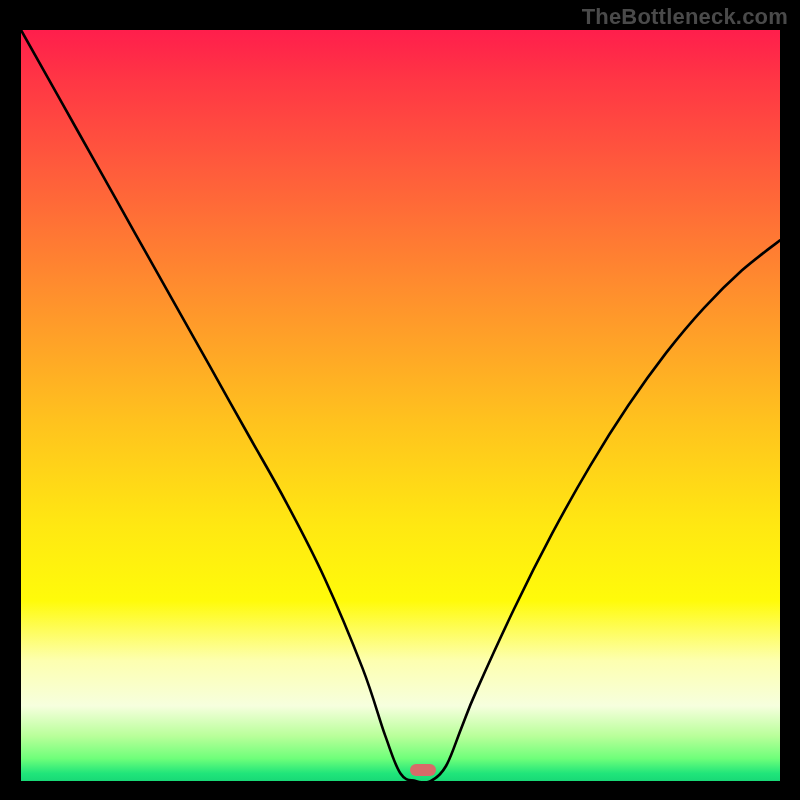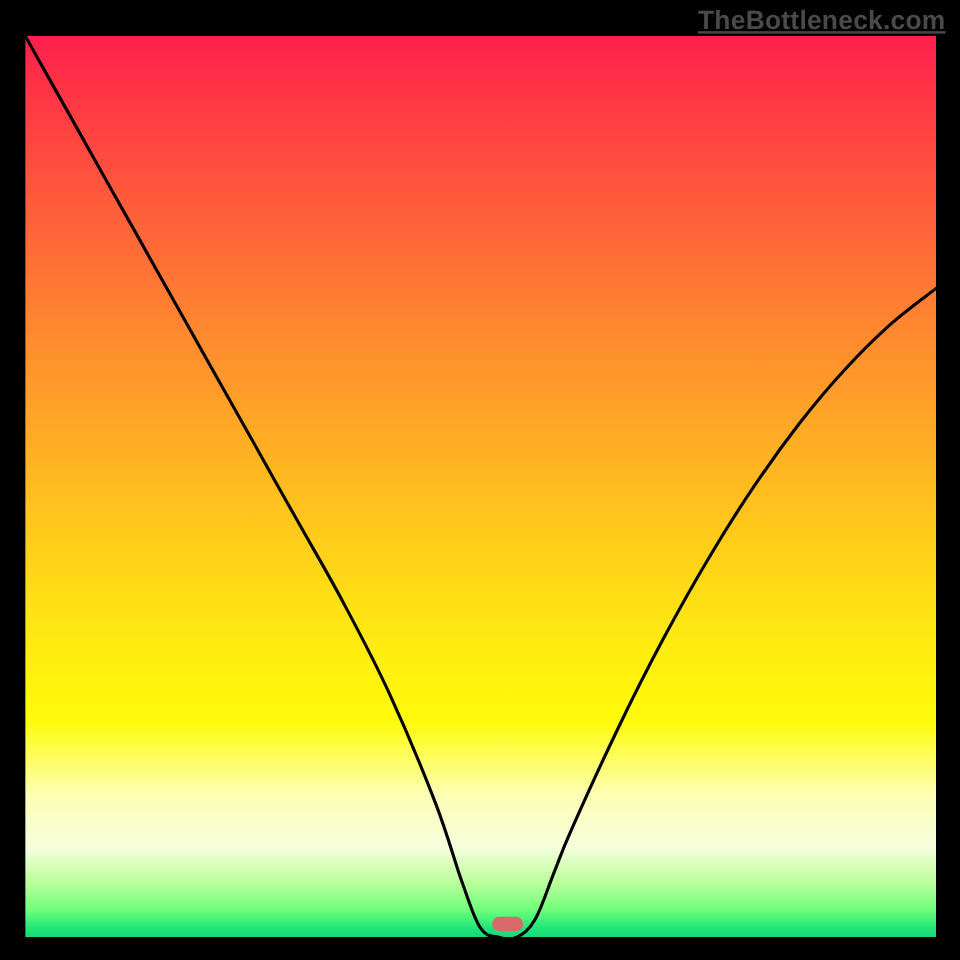--- a/index.html
+++ b/index.html
@@ -19,21 +19,20 @@
   }
   .watermark {
     position: absolute;
     top: 4px;
     right: 12px;
     color: #4a4a4a;
     font-size: 22px;
     font-weight: 600;
     letter-spacing: 0.2px;
     z-index: 10;
-    text-decoration: underline;
   }
   .plot-area {
     position: absolute;
     left: 21px;
     top: 30px;
     width: 759px;
     height: 751px;
     overflow: hidden;
   }
   .gradient-bg {

